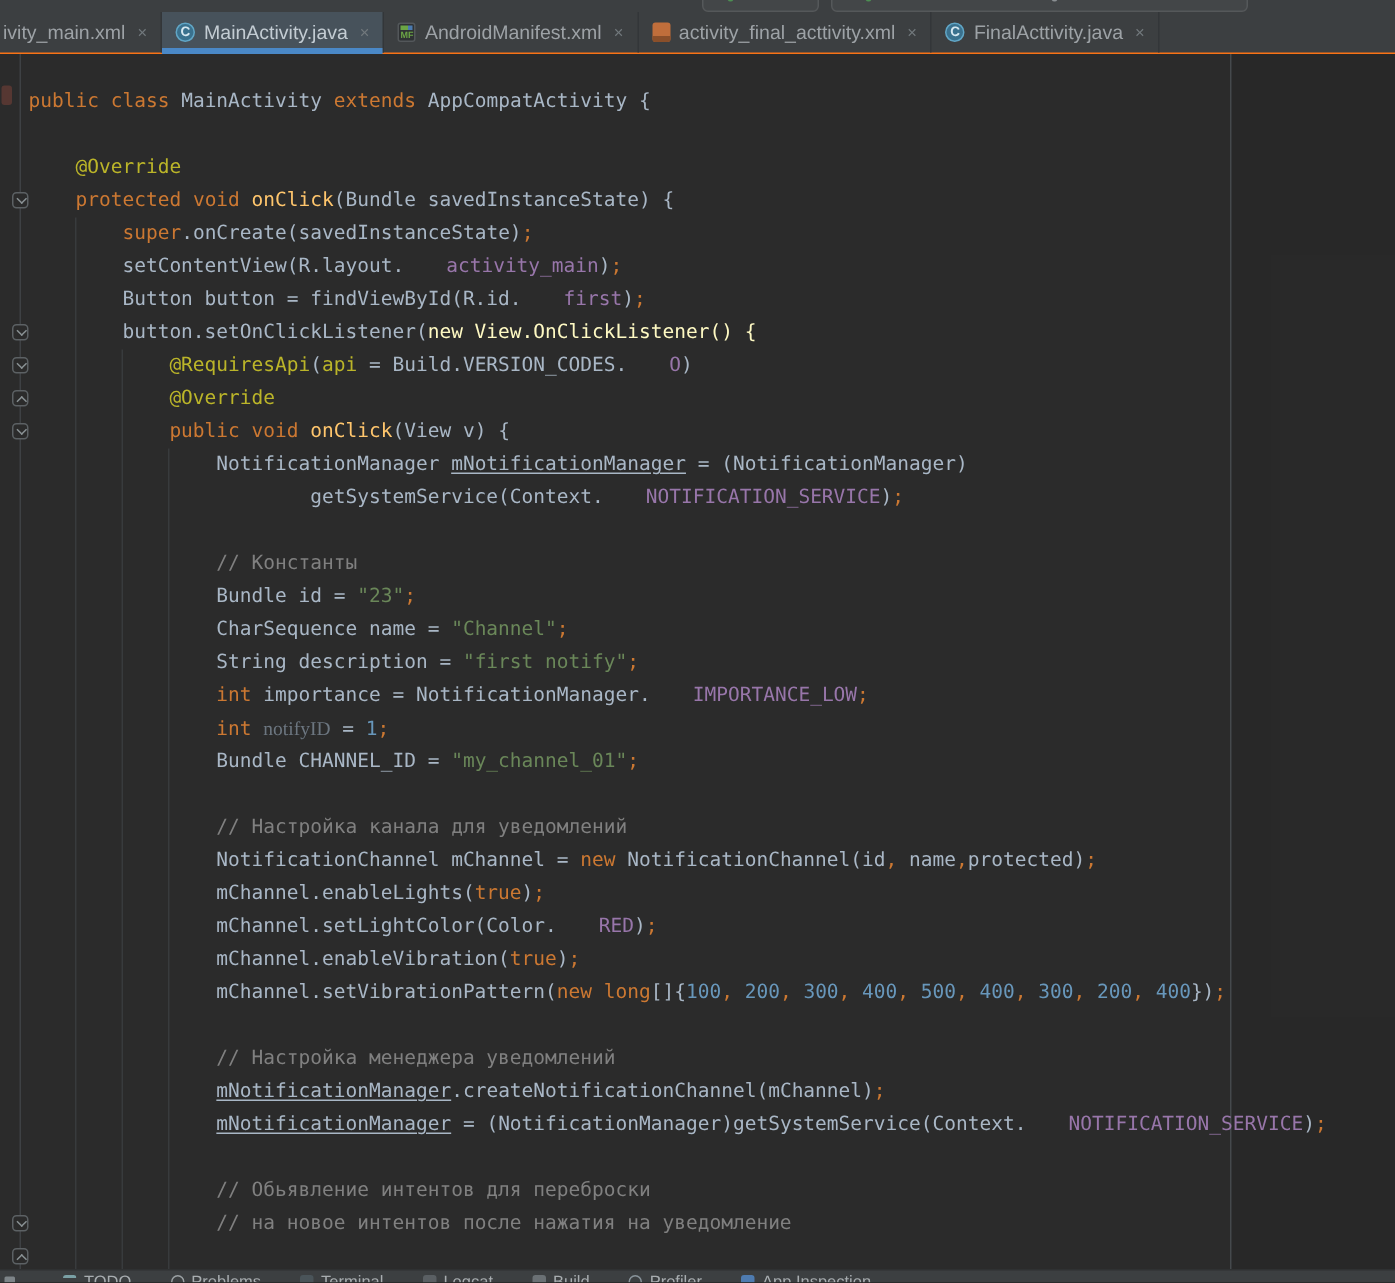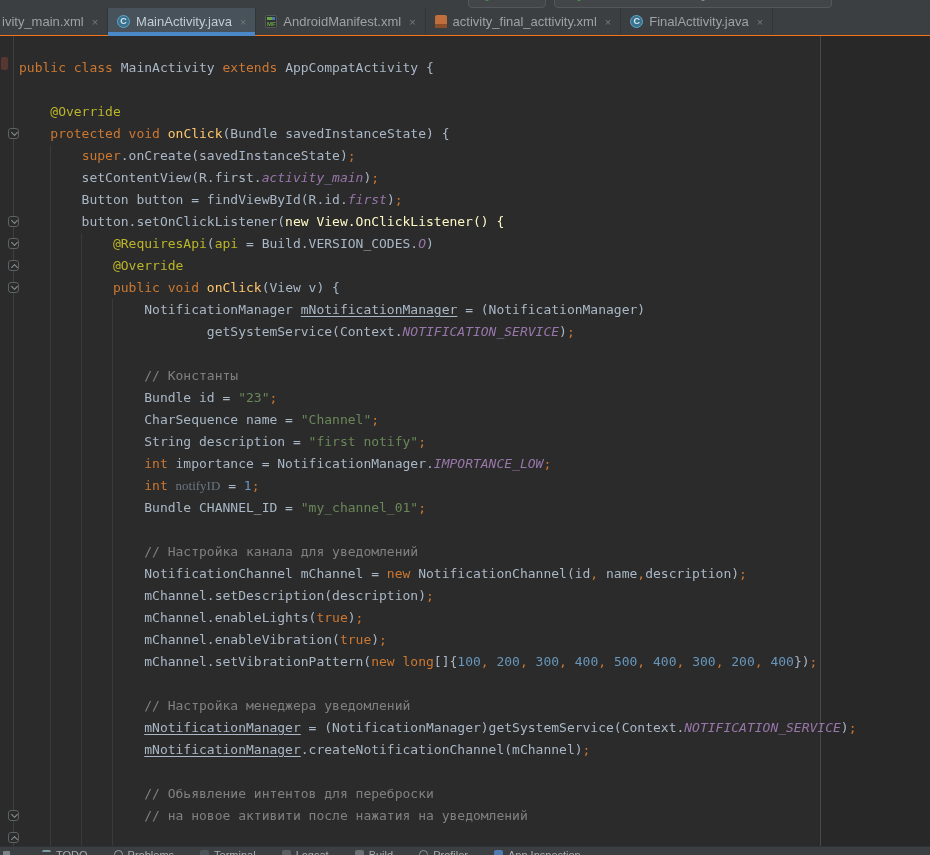--- a/index.html
+++ b/index.html
@@ -45,21 +45,21 @@
   #code{position:absolute;left:0;top:0;right:0;padding:21px 0 0 19px;
     font-family:"DejaVu Sans Mono",monospace;font-size:13px;line-height:22px;}
   .cl{height:22px;white-space:pre;}
   .t-d{color:var(--fg,#a9b7c6);}
   .t-k{color:var(--kw,#cc7832);}
   .t-m{color:var(--method,#ffc66d);}
   .t-a{color:var(--ann,#bbb529);}
   .t-s{color:var(--str,#6a8759);}
   .t-n{color:var(--num,#6897bb);}
   .t-c{color:var(--cmt,#808080);}
-  .t-f{color:var(--const,#9876aa);font-style:italic;}
+  .t-f{color:var(--const,#9876aa);margin-left:28px;}
   .t-p{color:var(--kw,#cc7832);}
   .t-g{color:#fef9c3;}
   .t-x{color:#6c7680;font-family:Liberation Serif, serif;}
   .t-u{color:var(--fg,#a9b7c6);text-decoration:underline;text-underline-offset:2px;}
 
   .fold-marker{position:absolute;left:8px;width:11px;height:11px;border:1px solid #5c6164;
     border-radius:3px;box-sizing:border-box;background:#2b2b2b;}
   .fold-marker i{position:absolute;left:2.5px;width:4px;height:4px;
     border-right:1px solid #8a9295;border-bottom:1px solid #8a9295;}
   .fold-marker.down i{top:1px;transform:rotate(45deg);}
@@ -129,50 +129,50 @@
     <div class="indent-guide vline" style="left:112px;top:263px;"></div>
     <div id="margin-guide" class="vline"></div>
     <div id="beyond-margin"></div>
     <div id="bookmark"></div>
     <div id="code">
         <div class="cl"><span class="t-k">public</span><span class="t-d"> </span><span class="t-k">class</span><span class="t-d"> MainActivity </span><span class="t-k">extends</span><span class="t-d"> AppCompatActivity {</span></div>
         <div class="cl"></div>
         <div class="cl"><span class="t-d">    </span><span class="t-a">@Override</span></div>
         <div class="cl"><span class="t-d">    </span><span class="t-k">protected</span><span class="t-d"> </span><span class="t-k">void</span><span class="t-d"> </span><span class="t-m">onClick</span><span class="t-d">(Bundle savedInstanceState) {</span></div>
         <div class="cl"><span class="t-d">        </span><span class="t-k">super</span><span class="t-d">.onCreate(savedInstanceState)</span><span class="t-p">;</span></div>
-        <div class="cl"><span class="t-d">        setContentView(R.first.</span><span class="t-f">activity_main</span><span class="t-d">)</span><span class="t-p">;</span></div>
+        <div class="cl"><span class="t-d">        setContentView(R.layout.</span><span class="t-f">activity_main</span><span class="t-d">)</span><span class="t-p">;</span></div>
         <div class="cl"><span class="t-d">        Button button = findViewById(R.id.</span><span class="t-f">first</span><span class="t-d">)</span><span class="t-p">;</span></div>
         <div class="cl"><span class="t-d">        button.setOnClickListener(</span><span class="t-g">new View.OnClickListener() {</span></div>
         <div class="cl"><span class="t-d">            </span><span class="t-a">@RequiresApi</span><span class="t-d">(</span><span class="t-a">api</span><span class="t-d"> = Build.VERSION_CODES.</span><span class="t-f">O</span><span class="t-d">)</span></div>
         <div class="cl"><span class="t-d">            </span><span class="t-a">@Override</span></div>
         <div class="cl"><span class="t-d">            </span><span class="t-k">public</span><span class="t-d"> </span><span class="t-k">void</span><span class="t-d"> </span><span class="t-m">onClick</span><span class="t-d">(View v) {</span></div>
         <div class="cl"><span class="t-d">                NotificationManager </span><span class="t-u">mNotificationManager</span><span class="t-d"> = (NotificationManager)</span></div>
         <div class="cl"><span class="t-d">                        getSystemService(Context.</span><span class="t-f">NOTIFICATION_SERVICE</span><span class="t-d">)</span><span class="t-p">;</span></div>
         <div class="cl"></div>
         <div class="cl"><span class="t-d">                </span><span class="t-c">// Константы</span></div>
         <div class="cl"><span class="t-d">                Bundle id = </span><span class="t-s">"23"</span><span class="t-p">;</span></div>
         <div class="cl"><span class="t-d">                CharSequence name = </span><span class="t-s">"Channel"</span><span class="t-p">;</span></div>
         <div class="cl"><span class="t-d">                String description = </span><span class="t-s">"first notify"</span><span class="t-p">;</span></div>
         <div class="cl"><span class="t-d">                </span><span class="t-k">int</span><span class="t-d"> importance = NotificationManager.</span><span class="t-f">IMPORTANCE_LOW</span><span class="t-p">;</span></div>
         <div class="cl"><span class="t-d">                </span><span class="t-k">int</span><span class="t-d"> </span><span class="t-x">notifyID</span><span class="t-d"> = </span><span class="t-n">1</span><span class="t-p">;</span></div>
         <div class="cl"><span class="t-d">                Bundle CHANNEL_ID = </span><span class="t-s">"my_channel_01"</span><span class="t-p">;</span></div>
         <div class="cl"></div>
         <div class="cl"><span class="t-d">                </span><span class="t-c">// Настройка канала для уведомлений</span></div>
-        <div class="cl"><span class="t-d">                NotificationChannel mChannel = </span><span class="t-k">new</span><span class="t-d"> NotificationChannel(id</span><span class="t-p">,</span><span class="t-d"> name</span><span class="t-p">,</span><span class="t-d">description)</span><span class="t-p">;</span></div>
-        <div class="cl"><span class="t-d">                mChannel.setDescription(description)</span><span class="t-p">;</span></div>
+        <div class="cl"><span class="t-d">                NotificationChannel mChannel = </span><span class="t-k">new</span><span class="t-d"> NotificationChannel(id</span><span class="t-p">,</span><span class="t-d"> name</span><span class="t-p">,</span><span class="t-d">protected)</span><span class="t-p">;</span></div>
         <div class="cl"><span class="t-d">                mChannel.enableLights(</span><span class="t-k">true</span><span class="t-d">)</span><span class="t-p">;</span></div>
+        <div class="cl"><span class="t-d">                mChannel.setLightColor(Color.</span><span class="t-f">RED</span><span class="t-d">)</span><span class="t-p">;</span></div>
         <div class="cl"><span class="t-d">                mChannel.enableVibration(</span><span class="t-k">true</span><span class="t-d">)</span><span class="t-p">;</span></div>
         <div class="cl"><span class="t-d">                mChannel.setVibrationPattern(</span><span class="t-k">new</span><span class="t-d"> </span><span class="t-k">long</span><span class="t-d">[]{</span><span class="t-n">100</span><span class="t-p">,</span><span class="t-d"> </span><span class="t-n">200</span><span class="t-p">,</span><span class="t-d"> </span><span class="t-n">300</span><span class="t-p">,</span><span class="t-d"> </span><span class="t-n">400</span><span class="t-p">,</span><span class="t-d"> </span><span class="t-n">500</span><span class="t-p">,</span><span class="t-d"> </span><span class="t-n">400</span><span class="t-p">,</span><span class="t-d"> </span><span class="t-n">300</span><span class="t-p">,</span><span class="t-d"> </span><span class="t-n">200</span><span class="t-p">,</span><span class="t-d"> </span><span class="t-n">400</span><span class="t-d">})</span><span class="t-p">;</span></div>
         <div class="cl"></div>
         <div class="cl"><span class="t-d">                </span><span class="t-c">// Настройка менеджера уведомлений</span></div>
+        <div class="cl"><span class="t-d">                </span><span class="t-u">mNotificationManager</span><span class="t-d">.createNotificationChannel(mChannel)</span><span class="t-p">;</span></div>
         <div class="cl"><span class="t-d">                </span><span class="t-u">mNotificationManager</span><span class="t-d"> = (NotificationManager)getSystemService(Context.</span><span class="t-f">NOTIFICATION_SERVICE</span><span class="t-d">)</span><span class="t-p">;</span></div>
-        <div class="cl"><span class="t-d">                </span><span class="t-u">mNotificationManager</span><span class="t-d">.createNotificationChannel(mChannel)</span><span class="t-p">;</span></div>
         <div class="cl"></div>
         <div class="cl"><span class="t-d">                </span><span class="t-c">// Обьявление интентов для переброски</span></div>
-        <div class="cl"><span class="t-d">                </span><span class="t-c">// на новое активити после нажатия на уведомлений</span></div>
+        <div class="cl"><span class="t-d">                </span><span class="t-c">// на новое интентов после нажатия на уведомление</span></div>
       </div>
     <div id="gutter-markers">
         <div class="fold-marker down" style="top: 92px;">
           <i></i>
         </div>
         <div class="fold-marker down" style="top: 180px;">
           <i></i>
         </div>
         <div class="fold-marker down" style="top: 202px;">
           <i></i>

